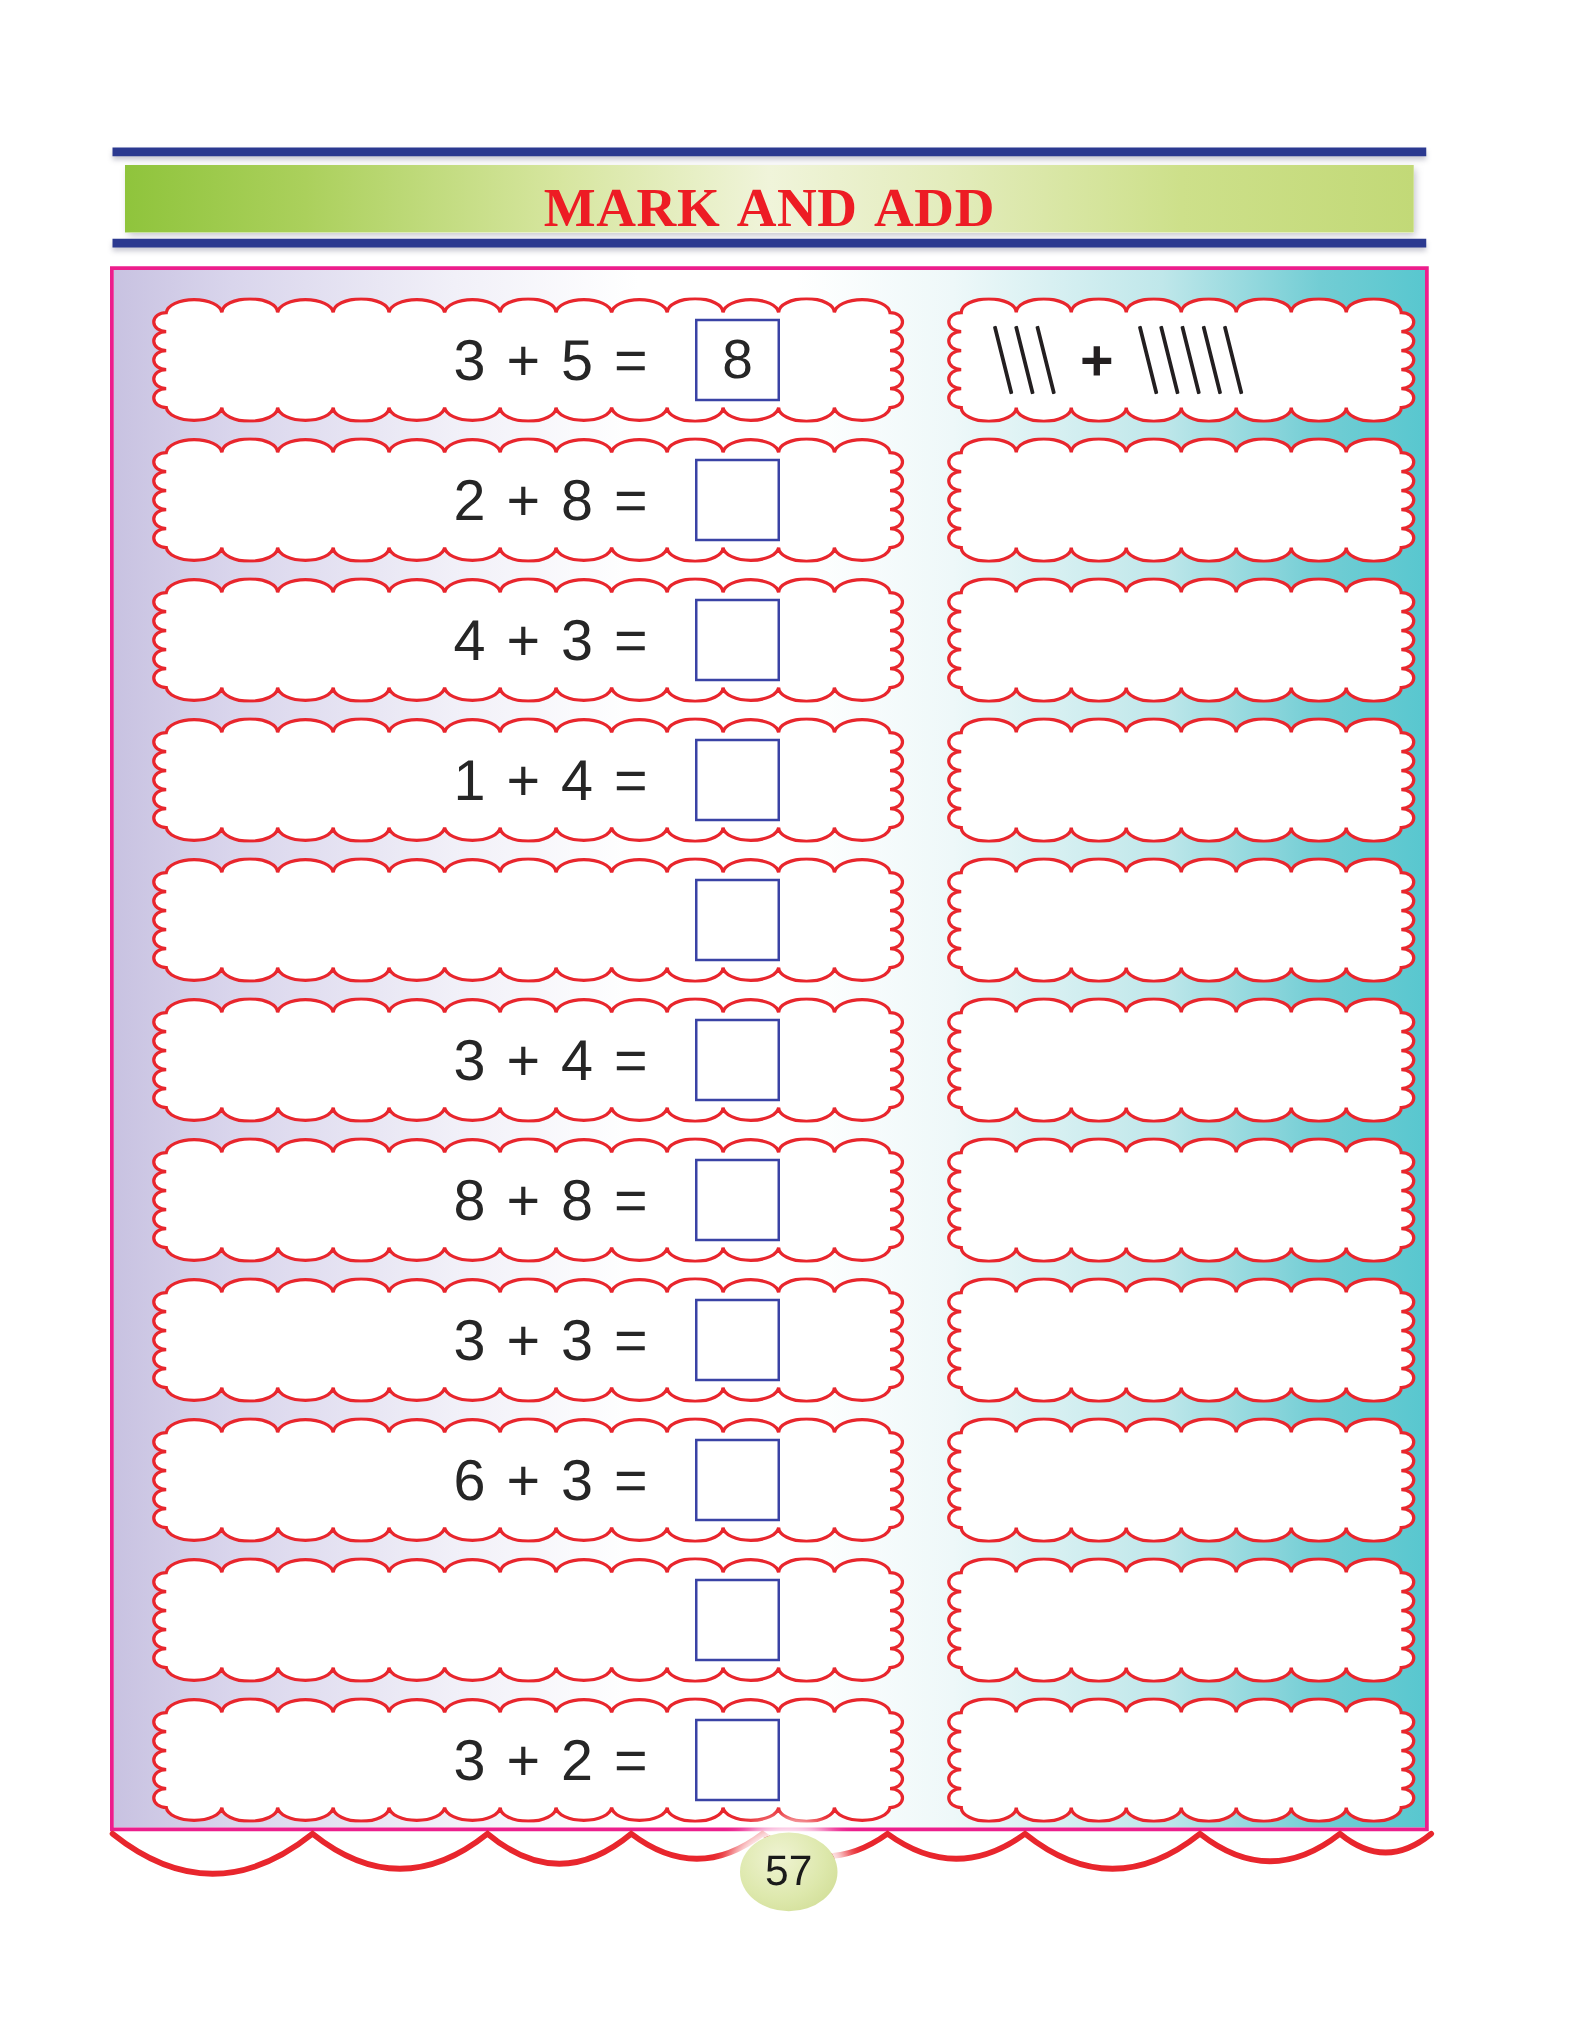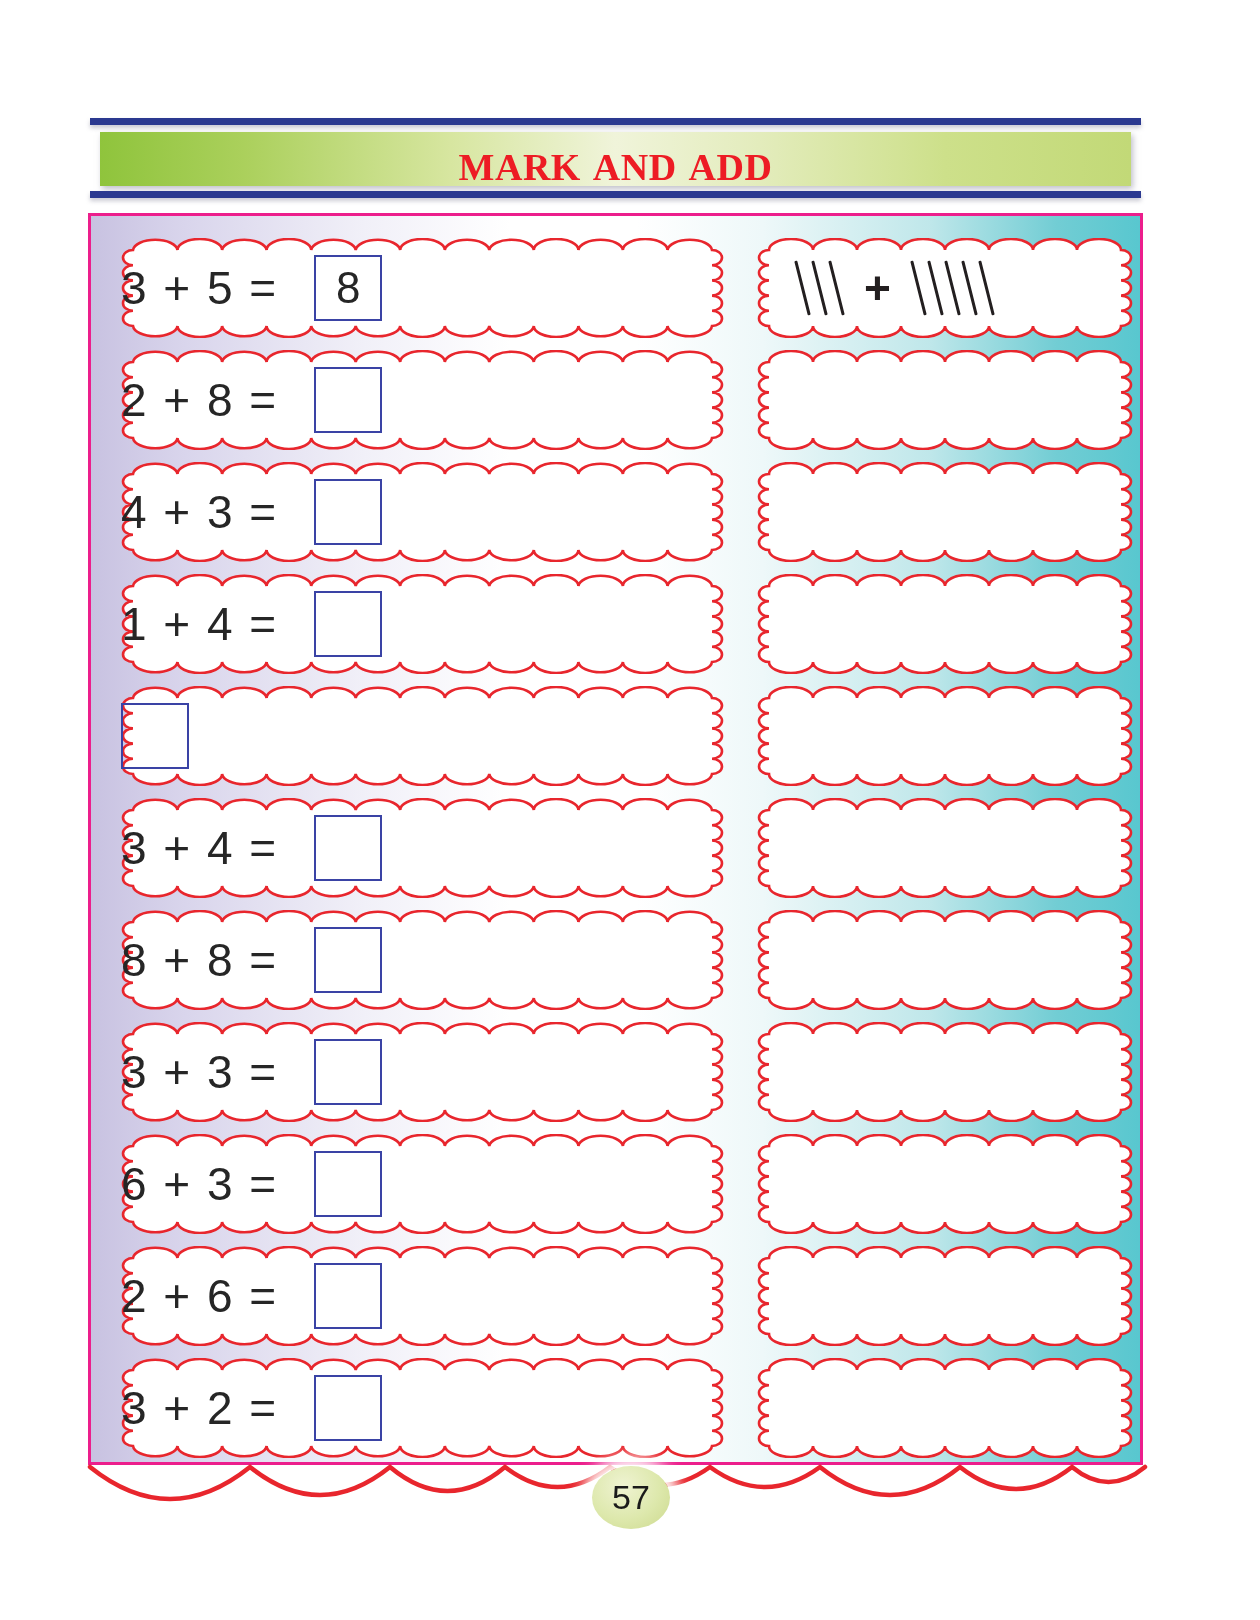--- a/index.html
+++ b/index.html
@@ -19,40 +19,40 @@
   .rule-top{top:118px;}
   .rule-bottom{top:191px;}
   .banner{
     position:absolute;left:100px;top:132px;width:1031px;height:54px;
     background:linear-gradient(90deg,#8fc43c 0%,#abd05c 14%,#d7e6a0 34%,#f0f4da 50%,#e3ecbc 64%,#cde08a 82%,#c2d977 100%);
     box-shadow:2px 3px 6px rgba(130,130,150,.5);
     display:flex;align-items:center;justify-content:center;
   }
   .title{
     font-family:"Liberation Serif", serif;
-    font-weight:bold;font-size:38px;line-height:1;
+    font-weight:bold;font-size:44px;line-height:1;
     color:#ed1c24;letter-spacing:.5px;word-spacing:4px;margin-top:15px;
   }
   
   .main{
     position:absolute;left:88px;top:213px;
     width:1049px;height:1246px;
     border:3px solid #ec1e8c;
     background:linear-gradient(90deg,#c8c2e1 0%,#d9d5ec 9%,#f1f0f8 26%,#ffffff 40%,#ffffff 52%,#eef8f9 64%,#bfe7ea 80%,#72cdd4 92%,#58c7cf 100%);
     overflow:hidden;
     display:flex;align-items:flex-start;
   }
   .col{padding-top:22px;box-sizing:border-box;}
   .col-left{margin-left:30px;width:603px;}
   .col-right{margin-left:33px;width:376px;}
   .row{position:relative;height:100px;margin-bottom:12px;}
   .scallop{position:absolute;left:0;top:0;display:block;}
   .row-content{
     position:relative;z-index:2;height:100%;
-    display:flex;align-items:center;justify-content:flex-start;
+    display:flex;align-items:center;justify-content:flex-end;
     gap:36px;padding-right:100px;
   }
   .eq{
     font-size:46px;color:#262626;letter-spacing:2px;white-space:pre;
   }
   .ansbox{
     width:64px;height:62px;border:2.5px solid #3a43a5;
     display:flex;align-items:center;justify-content:center;
     font-size:44px;color:#262626;background:transparent;
   }
@@ -169,21 +169,20 @@
           <div class="row-content">
             <span class="eq">6 + 3 =</span>
             <span class="ansbox"></span>
           </div>
         </div>
         <div class="row">
           <svg class="scallop" width="603" height="100" viewBox="0 0 603 100">
             <path d="M 12 12 A 22.3 11 0 0 1 56.5 12 A 22.3 11 0 0 1 101.1 12 A 22.3 11 0 0 1 145.6 12 A 22.3 11 0 0 1 190.2 12 A 22.3 11 0 0 1 234.7 12 A 22.3 11 0 0 1 279.2 12 A 22.3 11 0 0 1 323.8 12 A 22.3 11 0 0 1 368.3 12 A 22.3 11 0 0 1 412.8 12 A 22.3 11 0 0 1 457.4 12 A 22.3 11 0 0 1 501.9 12 A 22.3 11 0 0 1 546.5 12 A 22.3 11 0 0 1 591.0 12 A 10 7.6 0 0 1 591 27.2 A 10 7.6 0 0 1 591 42.4 A 10 7.6 0 0 1 591 57.6 A 10 7.6 0 0 1 591 72.8 A 10 7.6 0 0 1 591 88.0 A 22.3 11 0 0 1 546.5 88 A 22.3 11 0 0 1 501.9 88 A 22.3 11 0 0 1 457.4 88 A 22.3 11 0 0 1 412.8 88 A 22.3 11 0 0 1 368.3 88 A 22.3 11 0 0 1 323.8 88 A 22.3 11 0 0 1 279.2 88 A 22.3 11 0 0 1 234.7 88 A 22.3 11 0 0 1 190.2 88 A 22.3 11 0 0 1 145.6 88 A 22.3 11 0 0 1 101.1 88 A 22.3 11 0 0 1 56.5 88 A 22.3 11 0 0 1 12.0 88 A 10 7.6 0 0 1 12 72.8 A 10 7.6 0 0 1 12 57.6 A 10 7.6 0 0 1 12 42.4 A 10 7.6 0 0 1 12 27.2 A 10 7.6 0 0 1 12 12.0 Z" fill="#ffffff" stroke="#e8262d" stroke-width="2.6"></path>
           </svg>
           <div class="row-content">
-            <span class="eq">2 + 6 =</span>
             <span class="ansbox"></span>
           </div>
         </div>
         <div class="row">
           <svg class="scallop" width="603" height="100" viewBox="0 0 603 100">
             <path d="M 12 12 A 22.3 11 0 0 1 56.5 12 A 22.3 11 0 0 1 101.1 12 A 22.3 11 0 0 1 145.6 12 A 22.3 11 0 0 1 190.2 12 A 22.3 11 0 0 1 234.7 12 A 22.3 11 0 0 1 279.2 12 A 22.3 11 0 0 1 323.8 12 A 22.3 11 0 0 1 368.3 12 A 22.3 11 0 0 1 412.8 12 A 22.3 11 0 0 1 457.4 12 A 22.3 11 0 0 1 501.9 12 A 22.3 11 0 0 1 546.5 12 A 22.3 11 0 0 1 591.0 12 A 10 7.6 0 0 1 591 27.2 A 10 7.6 0 0 1 591 42.4 A 10 7.6 0 0 1 591 57.6 A 10 7.6 0 0 1 591 72.8 A 10 7.6 0 0 1 591 88.0 A 22.3 11 0 0 1 546.5 88 A 22.3 11 0 0 1 501.9 88 A 22.3 11 0 0 1 457.4 88 A 22.3 11 0 0 1 412.8 88 A 22.3 11 0 0 1 368.3 88 A 22.3 11 0 0 1 323.8 88 A 22.3 11 0 0 1 279.2 88 A 22.3 11 0 0 1 234.7 88 A 22.3 11 0 0 1 190.2 88 A 22.3 11 0 0 1 145.6 88 A 22.3 11 0 0 1 101.1 88 A 22.3 11 0 0 1 56.5 88 A 22.3 11 0 0 1 12.0 88 A 10 7.6 0 0 1 12 72.8 A 10 7.6 0 0 1 12 57.6 A 10 7.6 0 0 1 12 42.4 A 10 7.6 0 0 1 12 27.2 A 10 7.6 0 0 1 12 12.0 Z" fill="#ffffff" stroke="#e8262d" stroke-width="2.6"></path>
           </svg>
           <div class="row-content">
             <span class="eq">3 + 2 =</span>
             <span class="ansbox"></span>

